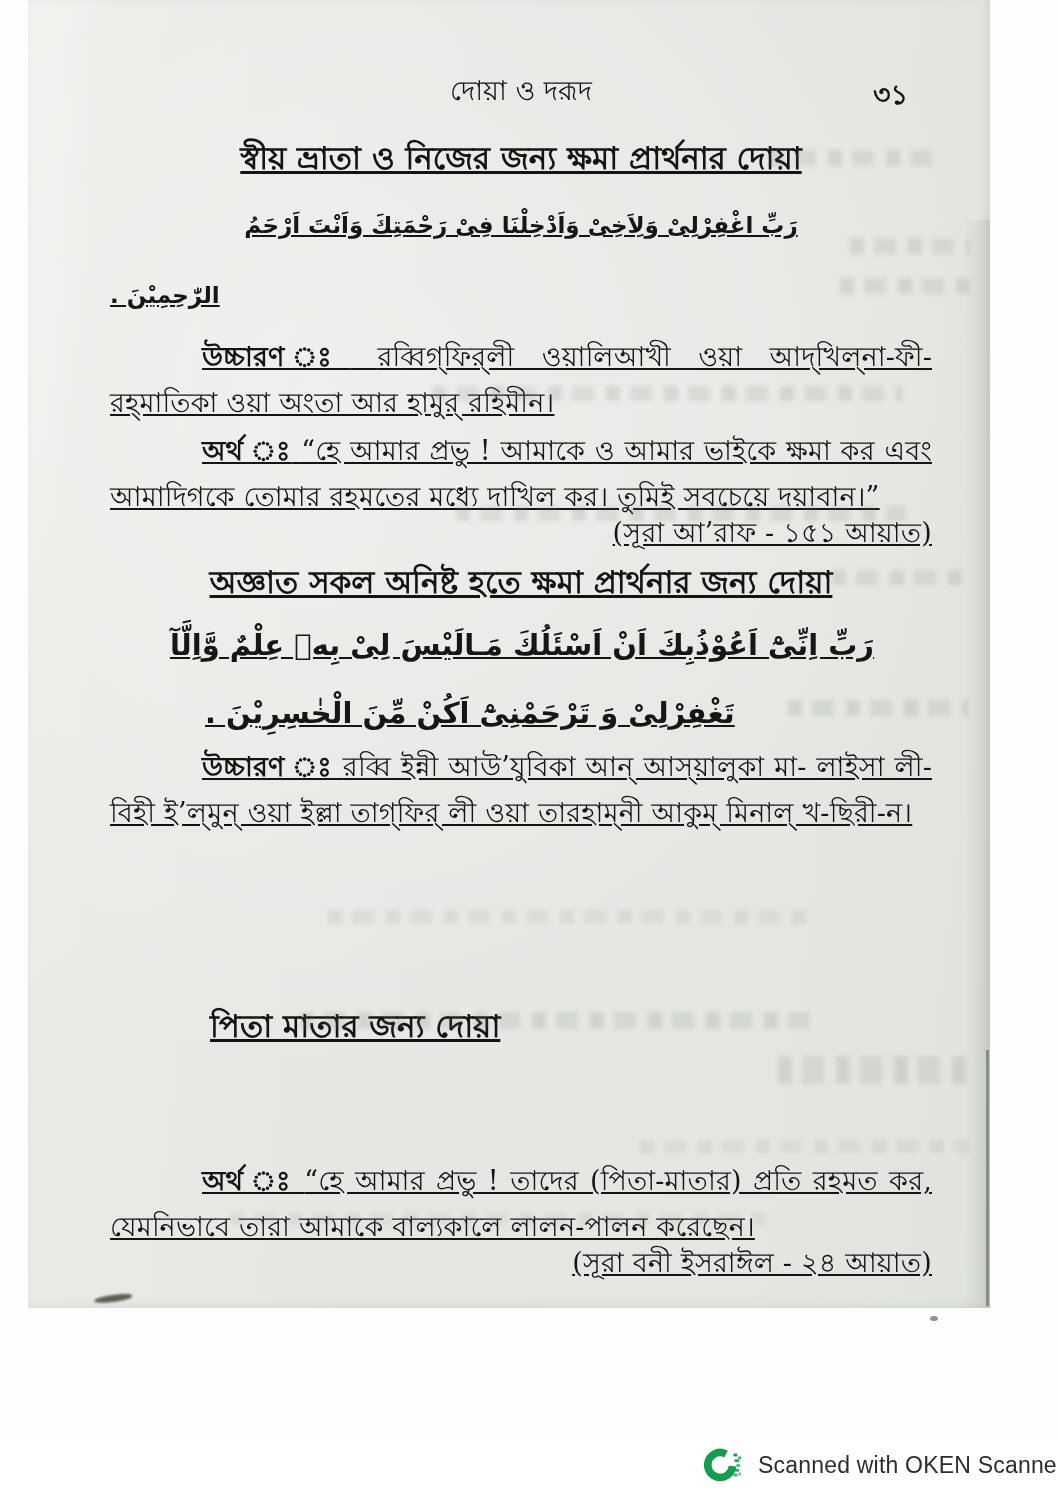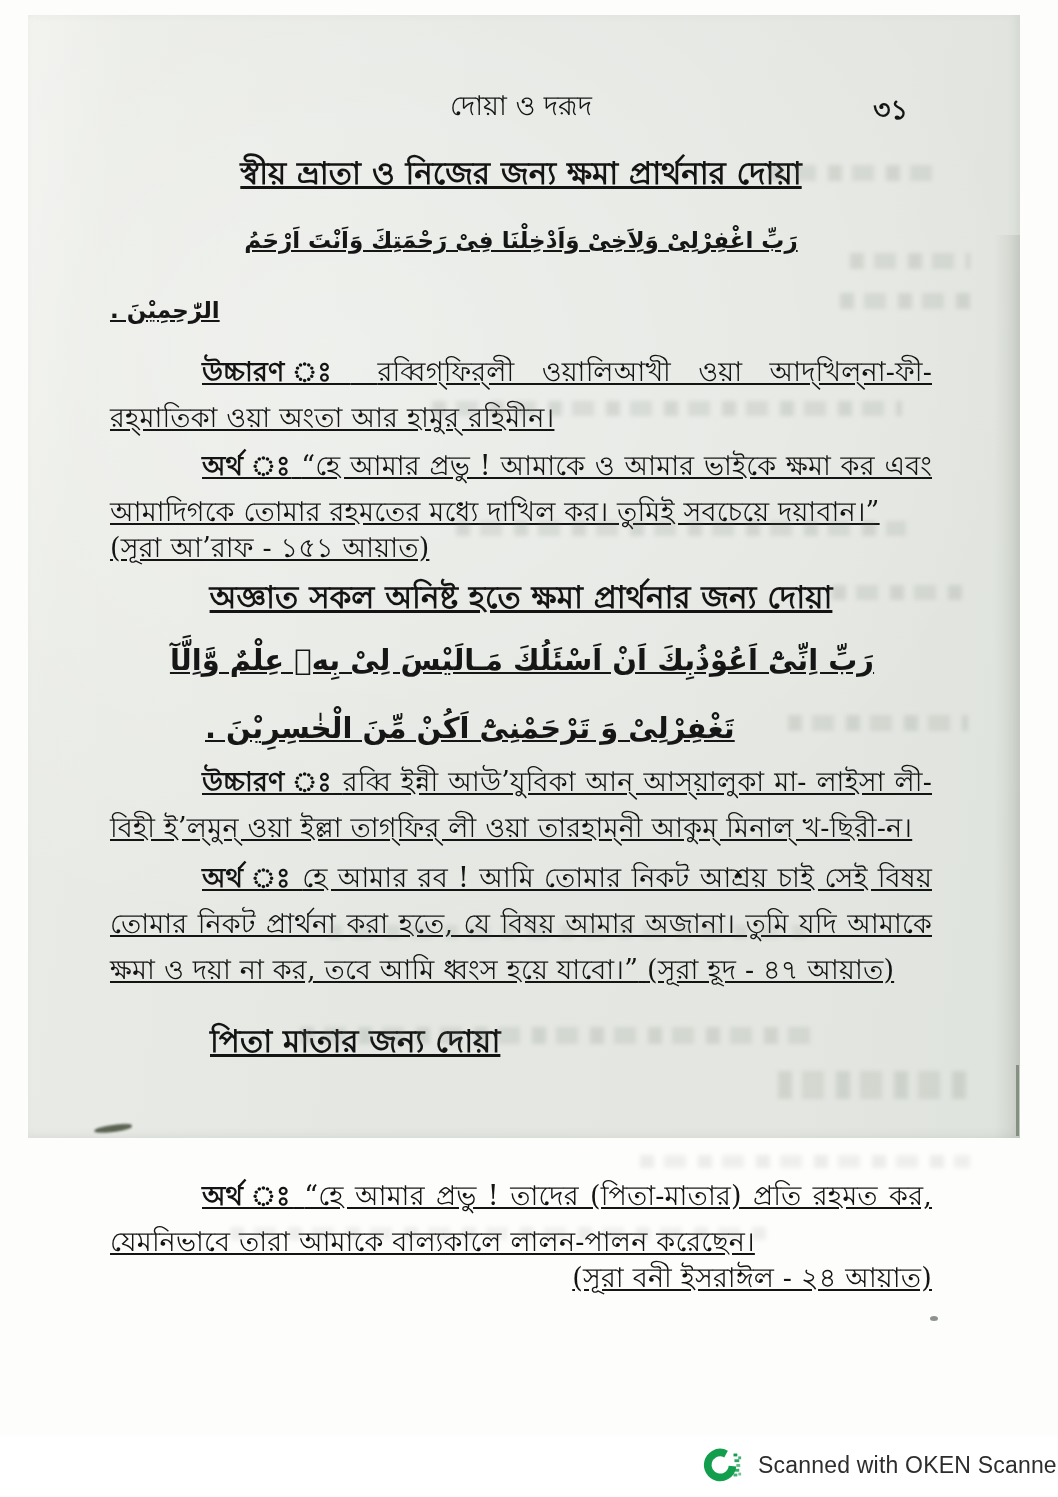--- a/index.html
+++ b/index.html
@@ -5,26 +5,25 @@
 <style>
   html,body{margin:0;padding:0;background:#ffffff;}
   .canvas{
     position:relative;width:1058px;height:1497px;overflow:hidden;
     background:#fdfdfc;
     font-family:"DejaVu Serif","Liberation Serif",serif;
     color:#141414;
   }
   
   .page{
-    position:absolute;left:28px;top:15px;width:962px;height:1123px;
+    position:absolute;left:28px;top:0;width:962px;height:1308px;
     background:
       radial-gradient(120% 90% at 30% 30%, rgba(255,255,255,.35), rgba(255,255,255,0) 60%),
       linear-gradient(97deg,#f1f2ee 0%, #e9ebe6 9%, #e4e7e2 42%, #e4e7e1 78%, #dfe3dd 100%);
     box-shadow:inset -4px -2px 10px rgba(90,100,88,.10);
-    padding-left:30px;
   }
   .edge-shade{
     position:absolute;right:0;top:220px;bottom:0;width:26px;
     background:linear-gradient(to right, rgba(0,0,0,0), rgba(90,100,85,.14));
   }
   .edge-line{
     position:absolute;right:1px;top:1050px;bottom:2px;width:3px;
     background:rgba(55,70,52,.45);filter:blur(.6px);
   }
   .corner-speck{
@@ -47,21 +46,21 @@
     direction:rtl;font-family:"DejaVu Sans","Liberation Sans",sans-serif;
     font-size:23px;line-height:62px;font-weight:600;letter-spacing:1px;
     color:#161616;white-space:nowrap;
   }
   .arabic.fit{text-align:center;}
   .arabic.flushleft{text-align:left;}
   .arabic.sz2{font-size:29px;}
   .hdr-title{position:absolute;left:82px;width:822px;top:74px;
     text-align:center;font-size:27px;line-height:34px;}
   .hdr-page{position:absolute;left:845px;top:74px;font-size:27px;font-weight:700;}
-  .src-left{text-align:left;}
+  .src-left{text-align:right;}
   .src-right{text-align:right;}
   
   .ghost{
     position:absolute;opacity:.5;filter:blur(2.2px);pointer-events:none;
     background:repeating-linear-gradient(90deg,
       rgba(110,120,110,.34) 0 14px, rgba(110,120,110,0) 14px 24px,
       rgba(110,120,110,.28) 24px 46px, rgba(110,120,110,0) 46px 58px);
   }
   
   .footer{
@@ -94,25 +93,20 @@
       <span>“হে আমার প্রভু ! আমাকে ও আমার ভাইকে ক্ষমা কর এবং আমাদিগকে তোমার রহমতের মধ্যে দাখিল কর। তুমিই সবচেয়ে দয়াবান।”</span>
     </div>
     <div class="blk bn src-left" style="top:510px;">(সূরা আ’রাফ - ১৫১ আয়াত)</div>
 
     <div class="blk heading" style="top:562px;">অজ্ঞাত সকল অনিষ্ট হতে ক্ষমা প্রার্থনার জন্য দোয়া</div>
     <div class="blk arabic fit sz2" style="top:614px;left:78px;width:832px;">رَبِّ اِنِّىْٓ اَعُوْذُبِكَ اَنْ اَسْئَلُكَ مَـالَيْسَ لِىْ بِهٖ عِلْمٌ وَّاِلَّآ</div>
     <div class="blk arabic flushleft sz2" style="top:682px;padding-left:95px;width:727px;">تَغْفِرْلِىْ وَ تَرْحَمْنِىْٓ اَكُنْ مِّنَ الْخٰسِرِيْنَ .</div>
     <div class="blk bn indent" style="top:744px;">
       <span class="lbl">উচ্চারণ ঃ</span>
       <span>রব্বি ইন্নী আউ’যুবিকা আন্ আস্‌য়ালুকা মা- লাইসা লী-বিহী ই’ল্‌মুন্ ওয়া ইল্লা তাগ্‌ফির্ লী ওয়া তারহাম্‌নী আকুম্ মিনাল্ খ-ছিরী-ন।</span>
-    </div>
-    <div class="blk bn indent" style="top:840px;">
-      <span class="lbl">অর্থ ঃ</span>
-      <span>হে আমার রব ! আমি তোমার নিকট আশ্রয় চাই সেই বিষয় তোমার নিকট প্রার্থনা করা হতে, যে বিষয় আমার অজানা। তুমি যদি আমাকে ক্ষমা ও দয়া না কর, তবে আমি ধ্বংস হয়ে যাবো।”</span>
-      <span>(সূরা হূদ - ৪৭ আয়াত)</span>
     </div>
 
     <div class="blk heading left" style="top:980px;">পিতা মাতার জন্য দোয়া</div>
     <div class="blk bn indent" style="top:1158px;">
       <span class="lbl">অর্থ ঃ</span>
       <span>“হে আমার প্রভু ! তাদের (পিতা-মাতার) প্রতি রহমত কর, যেমনিভাবে তারা আমাকে বাল্যকালে লালন-পালন করেছেন।</span>
     </div>
     <div class="blk bn src-right" style="top:1240px;">(সূরা বনী ইসরাঈল - ২৪ আয়াত)</div>
 
     <div class="ghost" style="left:742px;top:150px;width:170px;height:16px;"></div>

